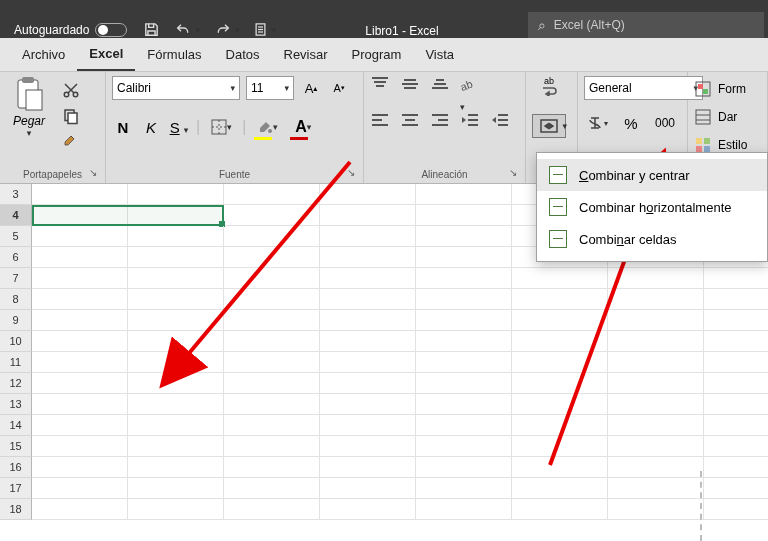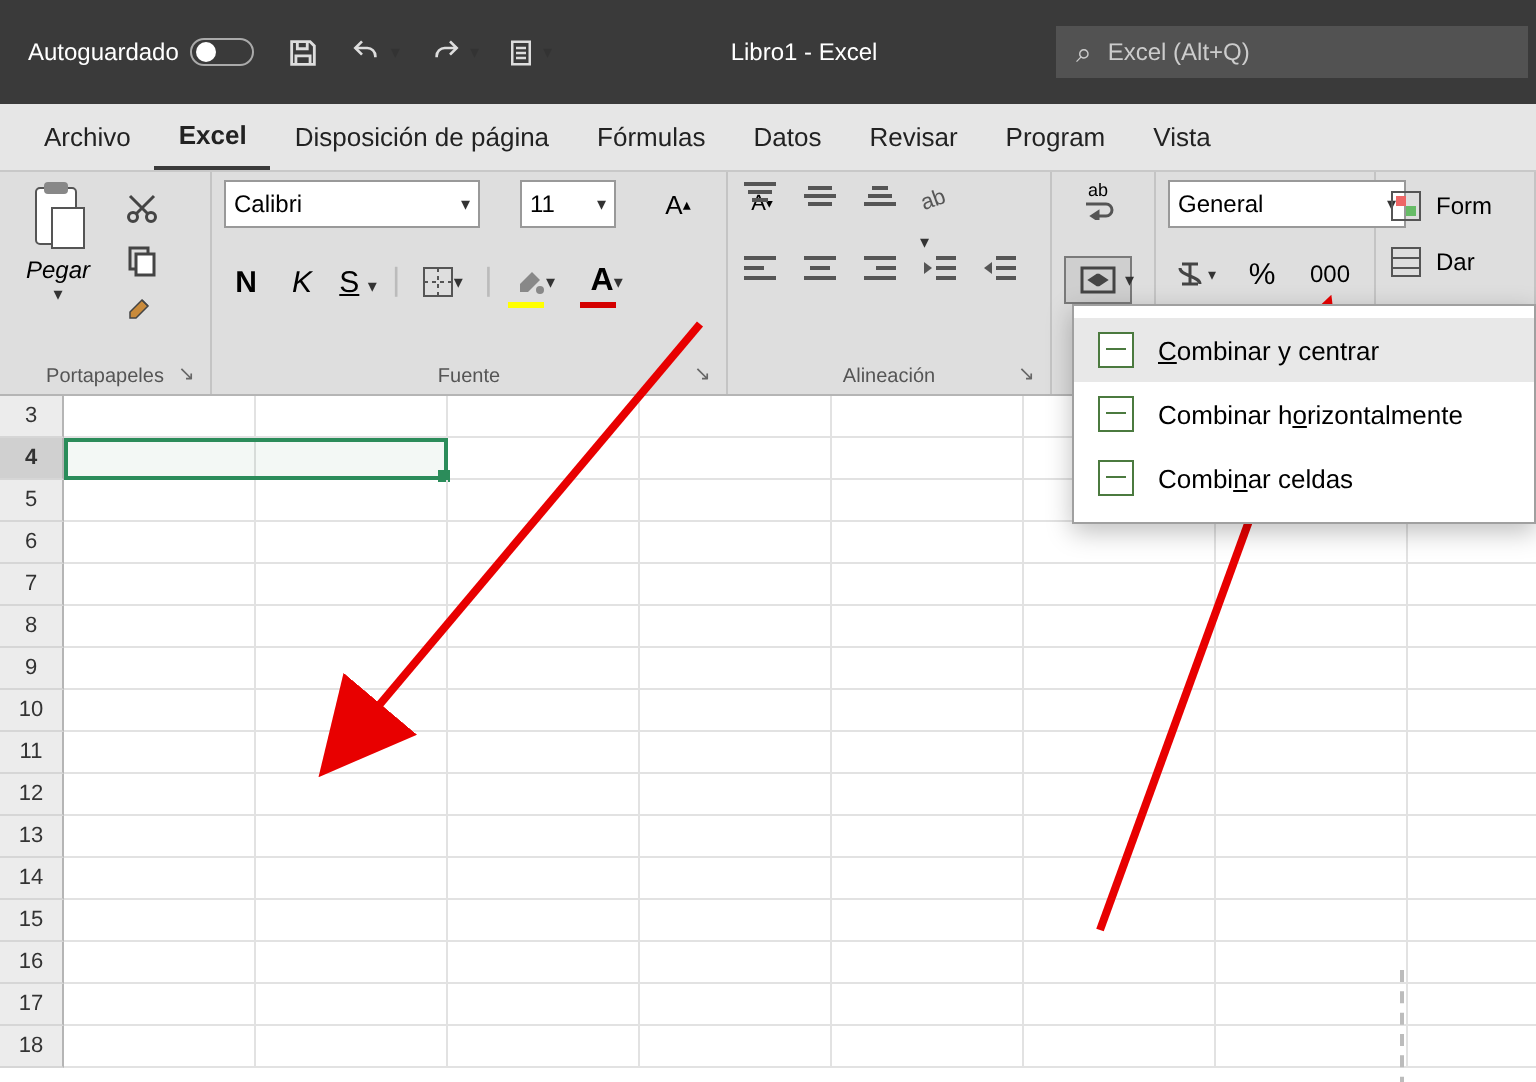--- a/index.html
+++ b/index.html
@@ -1,18 +1,18 @@
 <!DOCTYPE html>
 <html><head>
 <meta charset="utf-8">
 <style>
 * { box-sizing: border-box; margin: 0; padding: 0; font-family: "Segoe UI", sans-serif; }
 body { width: 768px; height: 541px; overflow: hidden; background: #fff; position: relative; }
 
-.titlebar { height: 52px; background: #3a3a3a; display: flex; align-items: center; color: #fff; font-size: 12px; }
+.titlebar { height: 38px; background: #3a3a3a; display: flex; align-items: flex-end; color: #fff; font-size: 12px; }
 .title-left { display: flex; align-items: center; gap: 8px; padding-left: 14px; }
 .autosave-pill { display: flex; align-items: center; gap: 6px; }
 .autosave-track { width: 32px; height: 14px; border: 1px solid #aaa; border-radius: 8px; position: relative; }
 .autosave-knob { width: 10px; height: 10px; background: #fff; border-radius: 50%; position: absolute; top: 1px; left: 2px; }
 .qat { display: flex; align-items: center; gap: 14px; margin-left: 8px; }
 .qat-btn { color: #ddd; font-size: 15px; cursor: pointer; display: flex; align-items: center; }
 .title-center { flex: 1; text-align: center; }
 .search-box { width: 236px; height: 26px; background: #525252; display: flex; align-items: center; padding: 0 10px; gap: 8px; color: #ccc; margin-right: 4px; }
 .search-icon { font-size: 14px; }
 .search-text { font-size: 12px; }
@@ -29,21 +29,21 @@
 
 .portapapeles { width: 106px; }
 .pegar-col { display: flex; flex-direction: column; align-items: center; width: 46px; }
 .pegar-icon { width: 34px; height: 36px; }
 .pegar-label { font-size: 12px; margin-top: 2px; font-style: italic; }
 .drop-arrow { font-size: 9px; color: #333; }
 .mini-icons { display: flex; flex-direction: column; gap: 6px; justify-content: center; padding-top: 4px; width: 26px; align-items: center; }
 .mini-icon { width: 20px; height: 20px; display: flex; align-items: center; justify-content: center; }
 
 .fuente { width: 258px; }
-.font-row1 { display: flex; gap: 20px; align-items: center; }
+.font-row1 { display: flex; gap: 6px; align-items: center; }
 .font-name { width: 128px; height: 24px; background: #fff; border: 1px solid #999; font-size: 12px; padding: 0 4px; display: flex; align-items: center; justify-content: space-between; }
 .font-size { width: 48px; height: 24px; background: #fff; border: 1px solid #999; font-size: 12px; padding: 0 4px; display: flex; align-items: center; justify-content: space-between; }
 .icon-btn-small { width: 22px; height: 22px; display: flex; align-items: center; justify-content: center; font-size: 13px; cursor: pointer; }
 .font-row2 { display: flex; gap: 6px; align-items: center; margin-top: 10px; }
 .bold-btn, .italic-btn, .under-btn { font-size: 15px; width: 22px; text-align: center; cursor: pointer; }
 .border-btn, .fill-btn, .color-btn { width: 30px; height: 22px; display: flex; align-items: center; justify-content: center; position: relative; cursor: pointer; }
 .fill-under { position: absolute; bottom: -2px; left: 2px; width: 18px; height: 3px; background: #ffff00; }
 .color-under { position: absolute; bottom: -2px; left: 2px; width: 18px; height: 3px; background: #d40000; }
 
 .alineacion { width: 162px; }
@@ -133,21 +133,20 @@
   <div class="title-center">Libro1  -  Excel</div>
   <div class="search-box">
     <span class="search-icon">⌕</span>
     <span class="search-text">Excel (Alt+Q)</span>
   </div>
 </div>
 
 <div class="tabbar">
   <div class="tab">Archivo</div>
   <div class="tab active">Excel</div>
-  <div class="tab">Disposición de página</div>
   <div class="tab">Fórmulas</div>
   <div class="tab">Datos</div>
   <div class="tab">Revisar</div>
   <div class="tab">Program</div>
   <div class="tab">Vista</div>
 </div>
 
 <div class="ribbon">
   <div class="rgroup portapapeles">
     <div class="rgroup-content">

